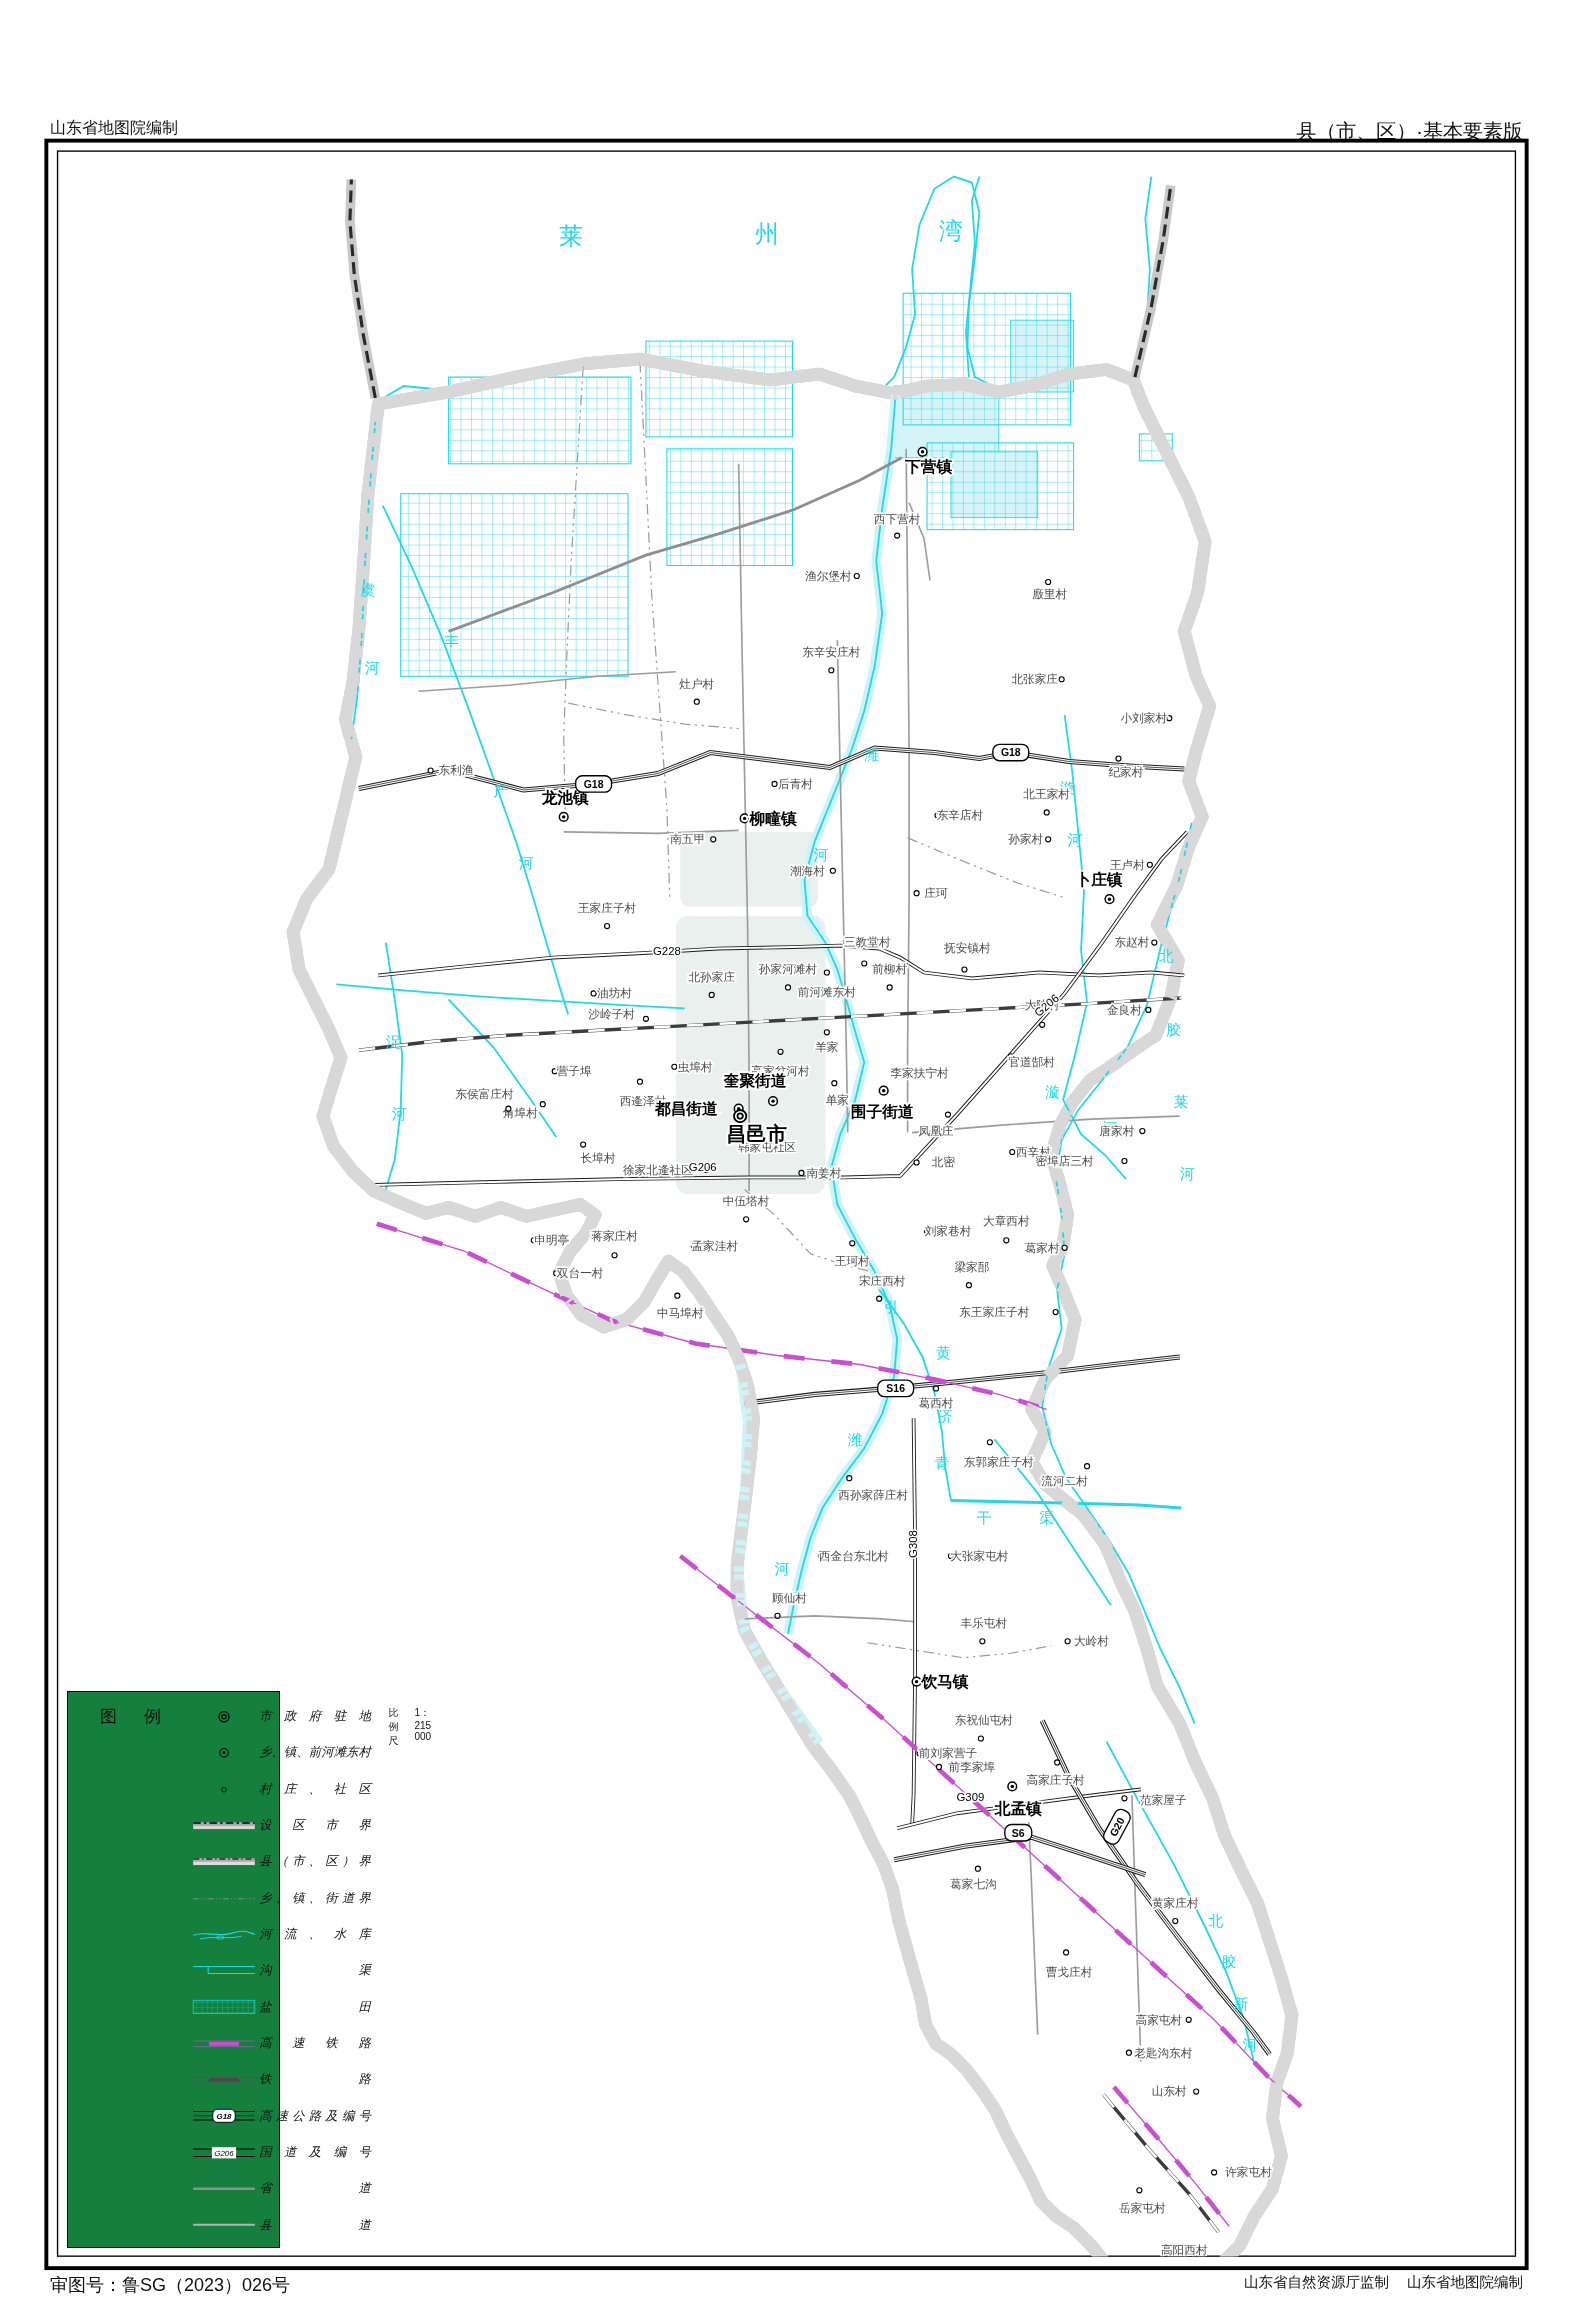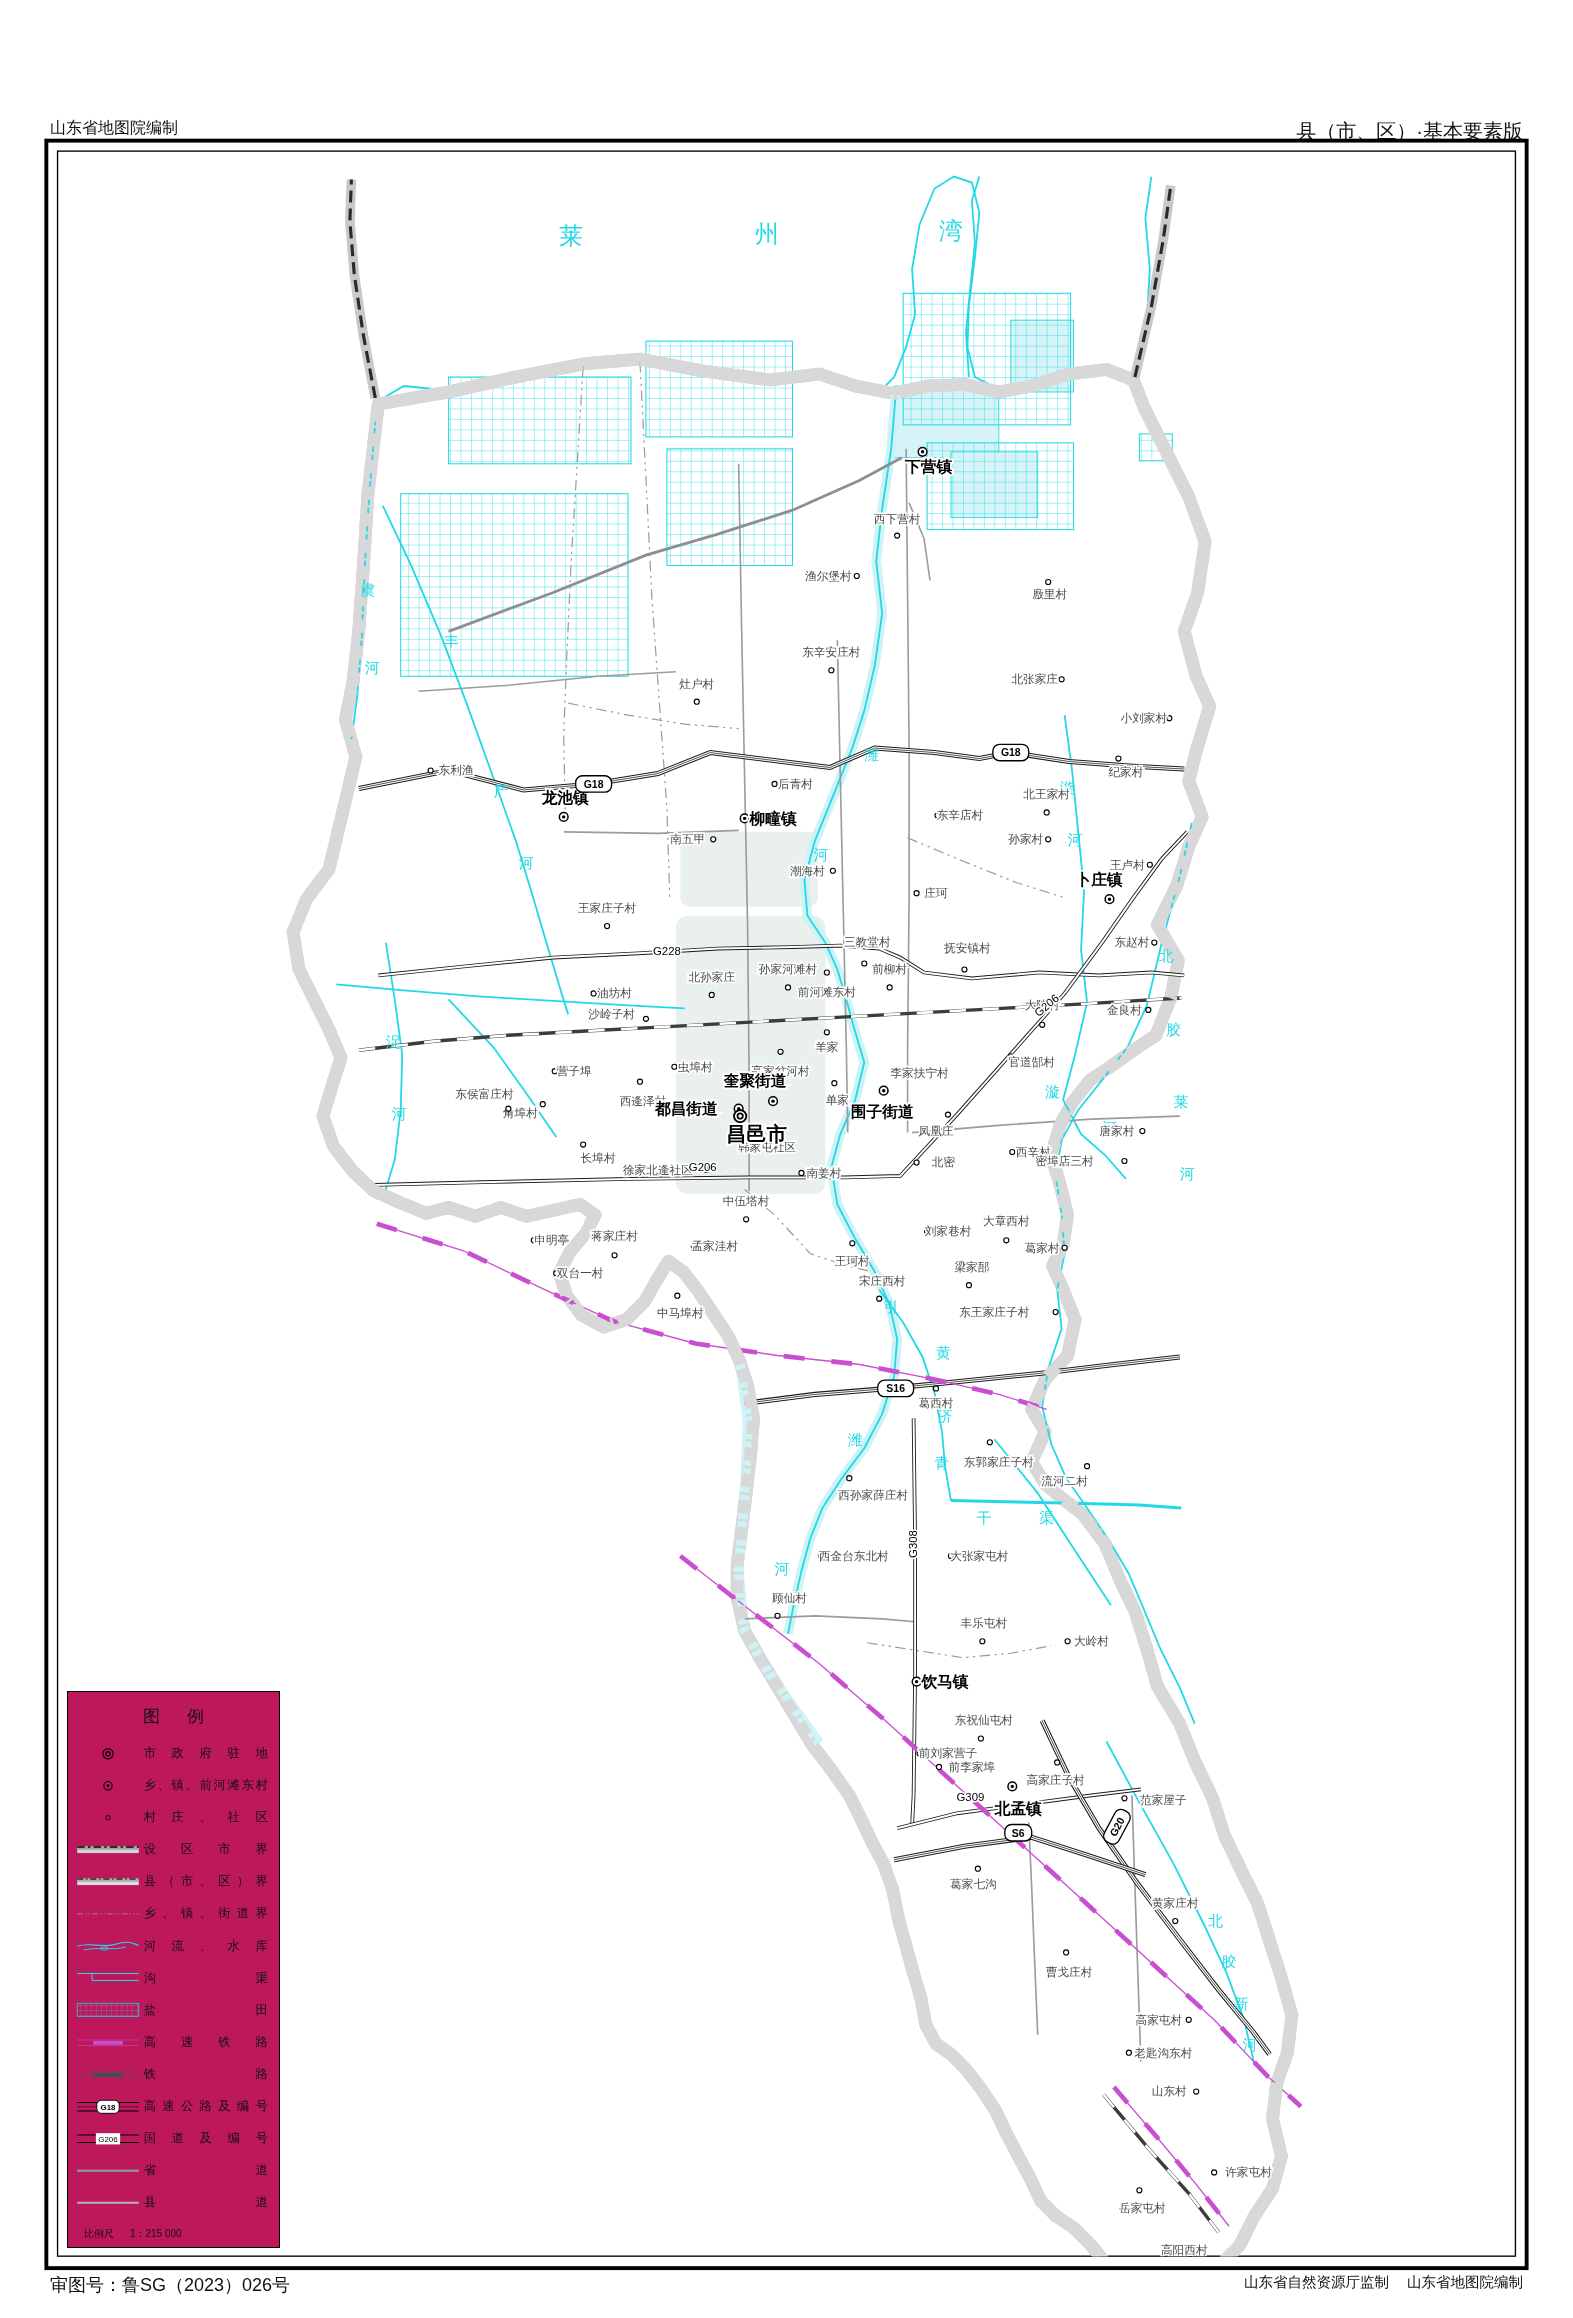--- a/index.html
+++ b/index.html
@@ -50,22 +50,22 @@
   .t-sea{fill:var(--water);font-size:16px;}
   .t-river{fill:var(--water);font-size:10px;}
   .t-city{fill:#000;font-weight:bold;font-size:13.5px;paint-order:stroke;stroke:#fff;stroke-width:2.6px;}
   .t-town{fill:#000;font-weight:bold;font-size:10.5px;paint-order:stroke;stroke:#fff;stroke-width:2.4px;}
   .t-vill{fill:var(--vill);font-size:7.8px;paint-order:stroke;stroke:#fff;stroke-width:2.2px;}
   .t-badge{fill:#000;font-weight:bold;font-size:7px;}
   .t-road{fill:#000;font-size:7.6px;paint-order:stroke;stroke:#fff;stroke-width:2px;}
   .mk{stroke:#000;fill:#fff;}
   
   .legend{position:absolute;left:67px;top:1691px;width:213px;height:557px;
-          border:1.4px solid #000;background:#be185d;padding:6.5px 4.7px 3.7px 4.7px;
-          display:flex;flex-direction:column;}
+          border:1.4px solid #000;background:#15803d;padding:6.5px 4.7px 3.7px 4.7px;
+          display:flex;flex-direction:row;}
   .lg-title{text-align:center;font-size:17px;letter-spacing:1.6em;text-indent:1.6em;
             margin:6.5px 0 9.3px 0;white-space:nowrap;}
   .lg-row{display:flex;align-items:center;flex:1;min-height:0;}
   .lg-sym{flex:0 0 71px;display:flex;justify-content:center;align-items:center;}
   .lg-sym svg{width:66px;height:19.6px;}
   .lg-label{flex:1;font-size:12.4px;color:#111;margin-right:6.5px;
             text-align:justify;text-align-last:justify;white-space:nowrap;}
   .lg-scale{display:flex;align-items:flex-start;font-size:10px;margin:7.5px 0 2.8px 11.2px;}
   .lg-scale b{font-weight:normal;margin-right:16px;}
 </style>
@@ -476,21 +476,21 @@
           <text x="470" y="782.6" class="t-road" text-anchor="middle">G206</text>
           <text x="700" y="674.6" class="t-road" text-anchor="middle" transform="rotate(-40 700 672)">G206</text>
           <text x="611" y="1034.6" class="t-road" text-anchor="middle" transform="rotate(-90 611 1032)">G308</text>
           <text x="649" y="1203.6" class="t-road" text-anchor="middle">G309</text>
         </g>
     </g>
   </svg>
 
   <div class="legend">
     <div class="lg-title">图例</div>
-    <div id="lg-items" style="display: flex; flex-direction: column; flex: 1 1 0%;">
+    <div id="lg-items" style="display: flex; flex-direction: column; flex: 1 1 0%; font-style: italic;">
         <div class="lg-row">
           <div class="lg-sym">
             <svg viewBox="0 0 140 42">
               <circle cx="70" cy="21" r="11" fill="none" stroke="#000" stroke-width="2.4"></circle>
               <circle cx="70" cy="21" r="4.6" fill="none" stroke="#000" stroke-width="2.4"></circle>
             </svg>
           </div>
           <div class="lg-label">市政府驻地</div>
         </div>
         <div class="lg-row">

